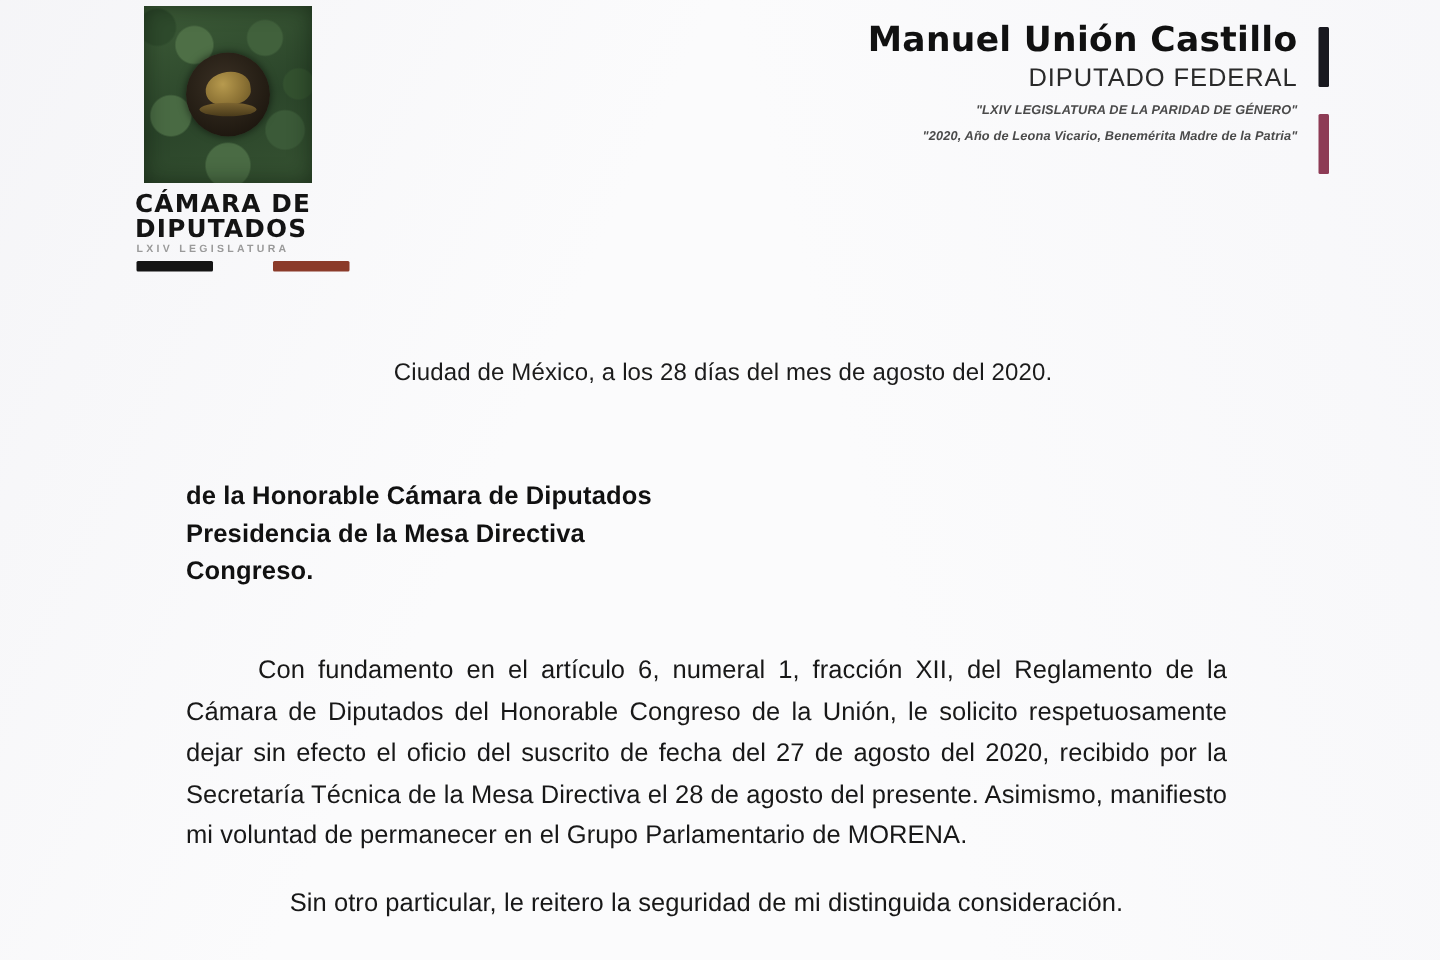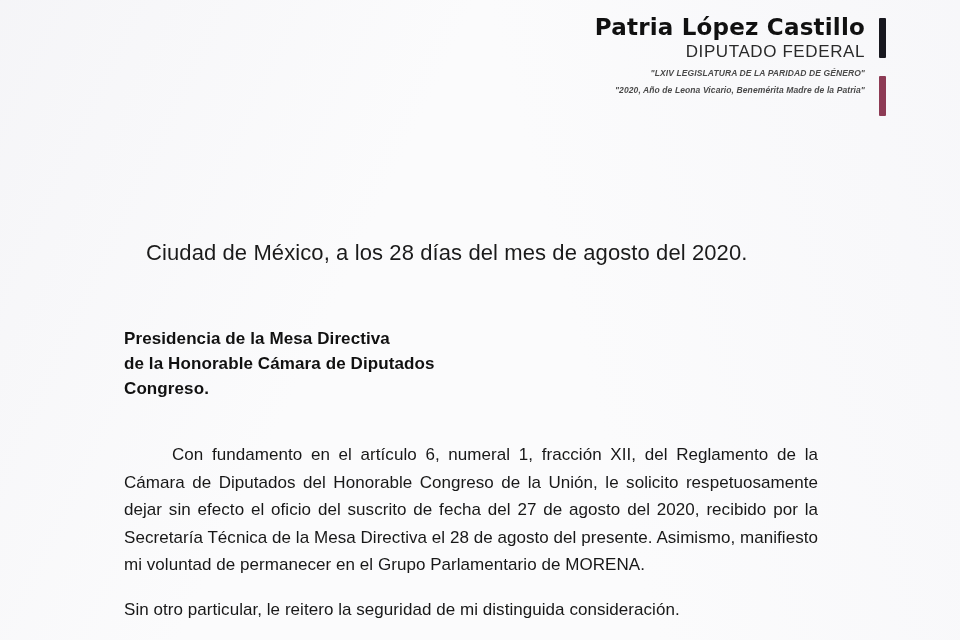--- a/index.html
+++ b/index.html
@@ -177,21 +177,22 @@
   }
 
   
   .doc-body {
     position: absolute;
     left: 124px;
     right: 142px;
     top: 240px;
   }
   .date-line {
-    font-size: 22px;
+    text-align: center;
+    font-size: 16px;
     color: #1b1b1b;
     letter-spacing: 0.1px;
     margin-left: 22px;
   }
   .addressee {
     margin-top: 60px;
     font-weight: bold;
     font-size: 17px;
     line-height: 25px;
     color: #111;
@@ -203,52 +204,66 @@
     line-height: 27.5px;
     text-align: justify;
     color: #181818;
     letter-spacing: 0.05px;
   }
   .para.indent {
     text-indent: 48px;
   }
   .para.closing {
     margin-top: 16px;
-    text-align: left;
+    text-align: center;
   }
 </style>
 </head>
 <body>
 
 <div class="page">
 
   <div class="letterhead">
 
+    <div class="logo-block">
+      <div class="logo-emblem">
+        <div class="logo-seal"></div>
+      </div>
+      <div class="logo-wordmark">
+        <div>CÁMARA DE</div>
+        <div>DIPUTADOS</div>
+      </div>
+      <div class="logo-sub">LXIV LEGISLATURA</div>
+      <div class="logo-bars">
+        <div class="bar-dark"></div>
+        <div class="bar-red"></div>
+      </div>
+    </div>
 
     <div class="name-block">
-      <div class="name-title">Patria López Castillo</div>
+      <div class="name-title">Manuel Unión Castillo</div>
       <div class="name-role">DIPUTADO FEDERAL</div>
       <div class="name-legend">"LXIV LEGISLATURA DE LA PARIDAD DE GÉNERO"</div>
       <div class="name-legend">"2020, Año de Leona Vicario, Benemérita Madre de la Patria"</div>
     </div>
 
     <div class="head-bars">
       <div class="hb hb-dark"></div>
       <div class="hb hb-wine"></div>
     </div>
 
   </div>
 
   <div class="doc-body">
 
     <div class="date-line">Ciudad de México, a los 28 días del mes de agosto del 2020.</div>
 
     <div class="addressee">
+      <div>de la Honorable Cámara de Diputados</div>
       <div>Presidencia de la Mesa Directiva</div>
-      <div>de la Honorable Cámara de Diputados</div>
       <div>Congreso.</div>
     </div>
 
     <p class="para indent">Con fundamento en el artículo 6, numeral 1, fracción XII, del Reglamento de la Cámara de Diputados del Honorable Congreso de la Unión, le solicito respetuosamente dejar sin efecto el oficio del suscrito de fecha del 27 de agosto del 2020, recibido por la Secretaría Técnica de la Mesa Directiva el 28 de agosto del presente. Asimismo, manifiesto mi voluntad de permanecer en el Grupo Parlamentario de MORENA.</p>
 
     <p class="para closing">Sin otro particular, le reitero la seguridad de mi distinguida consideración.</p>
 
   </div>
 
 </div>

